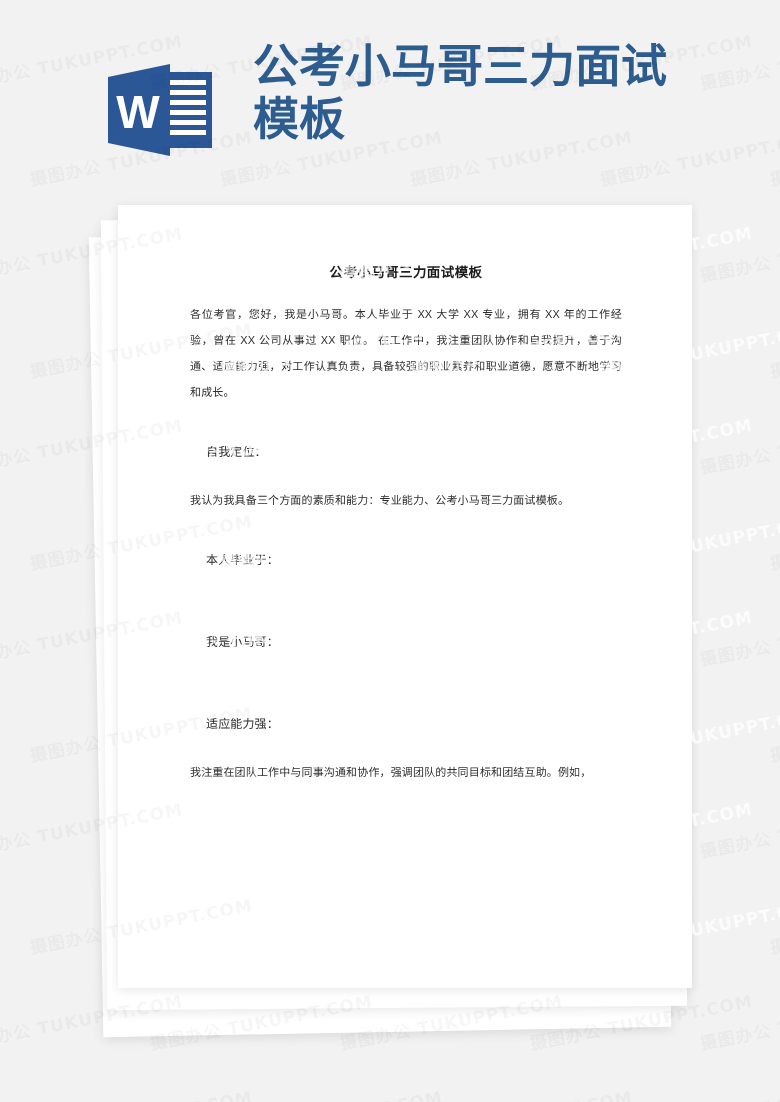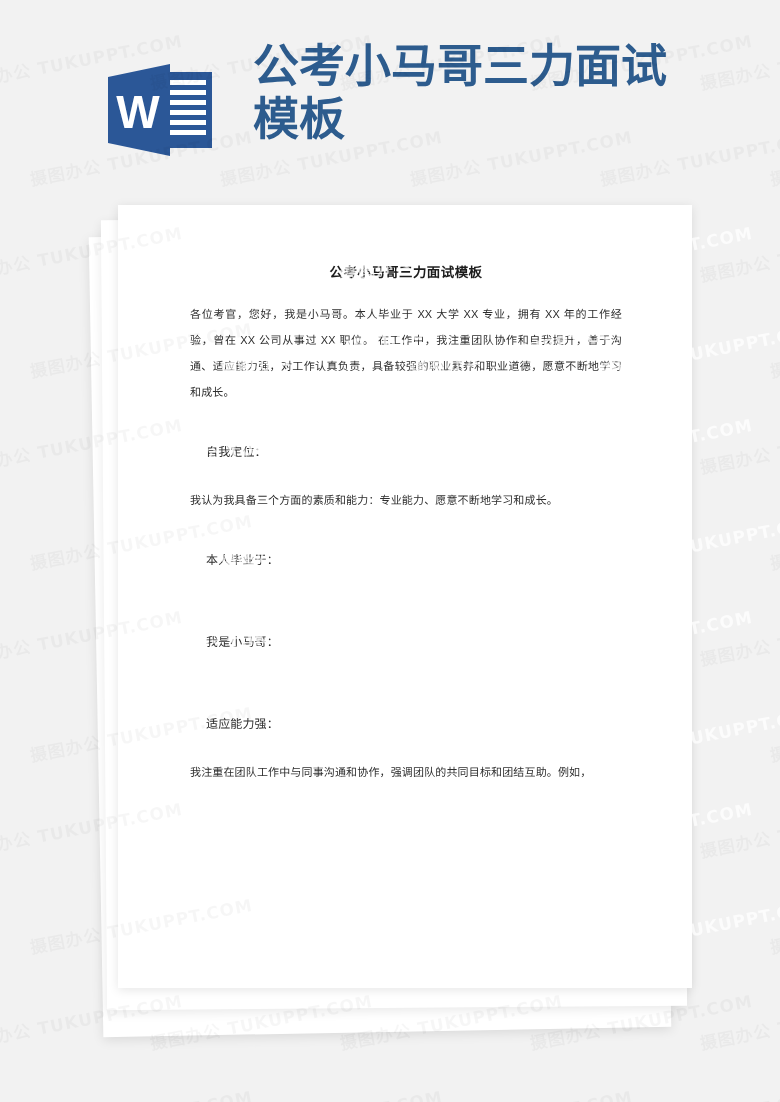--- a/index.html
+++ b/index.html
@@ -179,21 +179,21 @@
   <div class="header-title">公考小马哥三力面试模板</div>
 </div>
 
 <div class="doc">
   <div class="doc-title">公考小马哥三力面试模板</div>
   <div id="doc-body">
       <p class="para indent">各位考官，您好，我是小马哥。本人毕业于 XX 大学 XX 专业，拥有 XX 年的工作经验，曾在 XX 公司从事过 XX 职位。 在工作中，我注重团队协作和自我提升，善于沟通、适应能力强，对工作认真负责，具备较强的职业素养和职业道德，愿意不断地学习和成长。</p>
       <div class="gap"></div>
       <p class="heading">自我定位：</p>
       <div class="gap-sm"></div>
-      <p class="para indent">我认为我具备三个方面的素质和能力：专业能力、愿意不断地学习和成长。</p>
+      <p class="para indent">我认为我具备三个方面的素质和能力：专业能力、公考小马哥三力面试模板。</p>
       <div class="gap"></div>
       <p class="heading">本人毕业于：</p>
       <div class="gap-sm"></div>
       <div class="gap"></div>
       <p class="heading">我是小马哥：</p>
       <div class="gap-sm"></div>
       <div class="gap"></div>
       <p class="heading">适应能力强：</p>
       <div class="gap-sm"></div>
       <p class="para indent">我注重在团队工作中与同事沟通和协作，强调团队的共同目标和团结互助。例如，</p>

